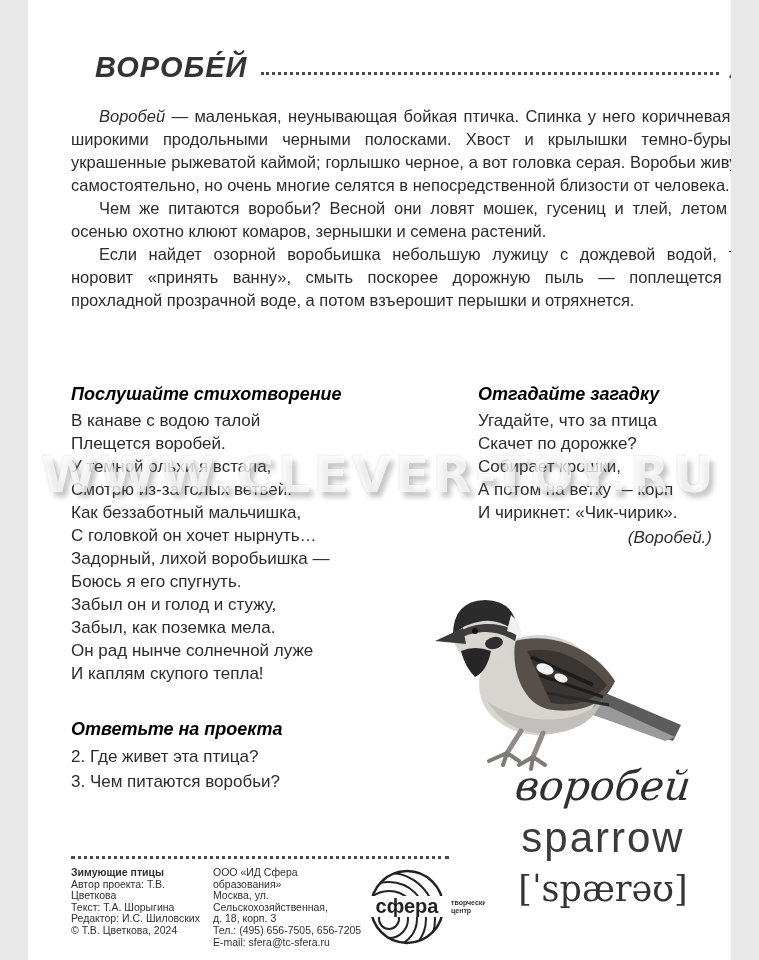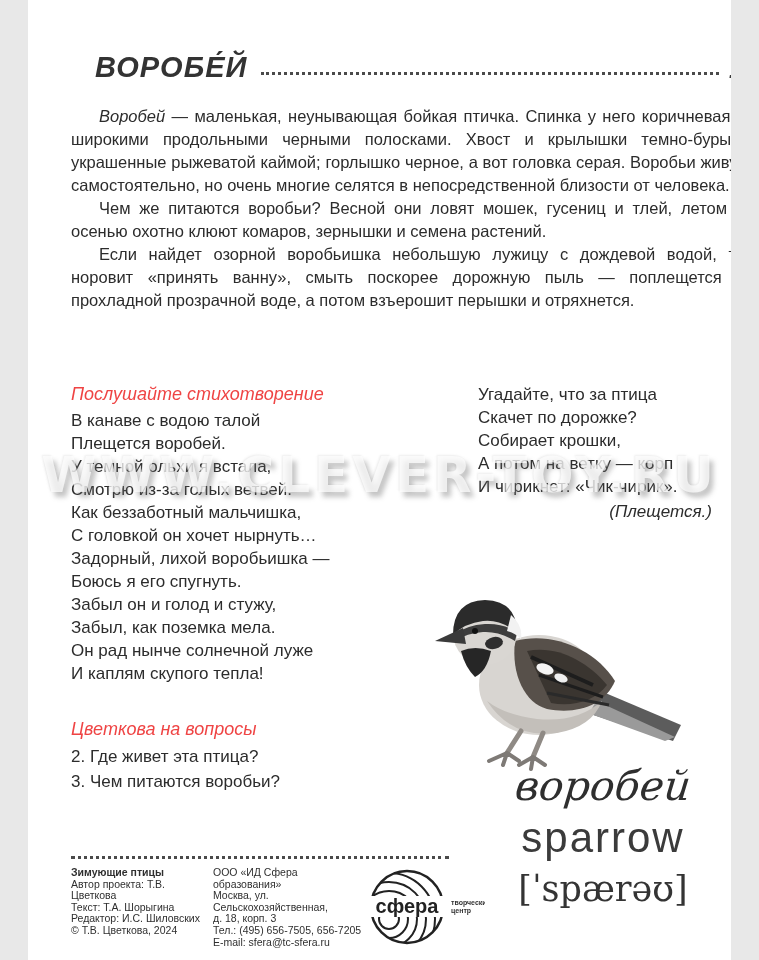--- a/index.html
+++ b/index.html
@@ -25,21 +25,21 @@
   .intro p{
     font-size:16.5px; line-height:23px; text-align:justify; text-indent:28px;
     color:#2c2c2c;
   }
   .intro p em{ font-style:italic; }
   
   .col{ position:absolute; top:383px; }
   .col-left{ left:43px; width:356px; }
   .col-right{ left:450px; width:256px; }
   .col h2{
-    font-size:18px; font-weight:normal; font-style:italic; color:#ef4444;
+    font-size:18px; font-weight:bold; font-style:italic; color:#000000;
     line-height:23px; margin-bottom:3px;
   }
   .pline{ font-size:17px; line-height:23px; color:#2c2c2c; }
   .q-head{ margin-top:33px; }
   .qline{ font-size:17px; line-height:25px; color:#2c2c2c; }
   .answer{
     font-size:17px; line-height:23px; font-style:italic; text-align:right;
     padding-right:22px; margin-top:2px; color:#2c2c2c;
   }
   
@@ -101,32 +101,33 @@
     <div class="pline">Смотрю из-за голых ветвей.</div>
     <div class="pline">Как беззаботный мальчишка,</div>
     <div class="pline">С головкой он хочет нырнуть…</div>
     <div class="pline">Задорный, лихой воробьишка —</div>
     <div class="pline">Боюсь я его спугнуть.</div>
     <div class="pline">Забыл он и голод и стужу,</div>
     <div class="pline">Забыл, как поземка мела.</div>
     <div class="pline">Он рад нынче солнечной луже</div>
     <div class="pline">И каплям скупого тепла!</div>
 
-    <h2 class="q-head">Цветкова на вопросы</h2>
+    <h2 class="q-head">Ответьте на проекта</h2>
     <div class="qline">2. Где живет эта птица?</div>
     <div class="qline">3. Чем питаются воробьи?</div>
   </section>
 
   <section class="col col-right">
+    <h2>Отгадайте загадку</h2>
     <div class="pline">Угадайте, что за птица</div>
     <div class="pline">Скачет по дорожке?</div>
     <div class="pline">Собирает крошки,</div>
     <div class="pline">А потом на ветку — корп</div>
     <div class="pline">И чирикнет: «Чик-чирик».</div>
-    <div class="answer">(Плещется.)</div>
+    <div class="answer">(Воробей.)</div>
   </section>
 
   <svg class="bird" viewBox="0 0 268 198" xmlns="http://www.w3.org/2000/svg">
 
     <polygon points="150,100 254,144 246,160 148,128" fill="#5c5c5c"></polygon>
     <polygon points="152,112 248,156 238,160 150,128" fill="#9a9a9a"></polygon>
 
     <ellipse cx="112" cy="104" rx="60" ry="50" fill="#d8d5d1"></ellipse>
     <path d="M60,120 Q85,158 130,152 Q165,146 175,120 Q150,142 110,138 Q78,134 60,120 Z" fill="#c3bfba"></path>
 

